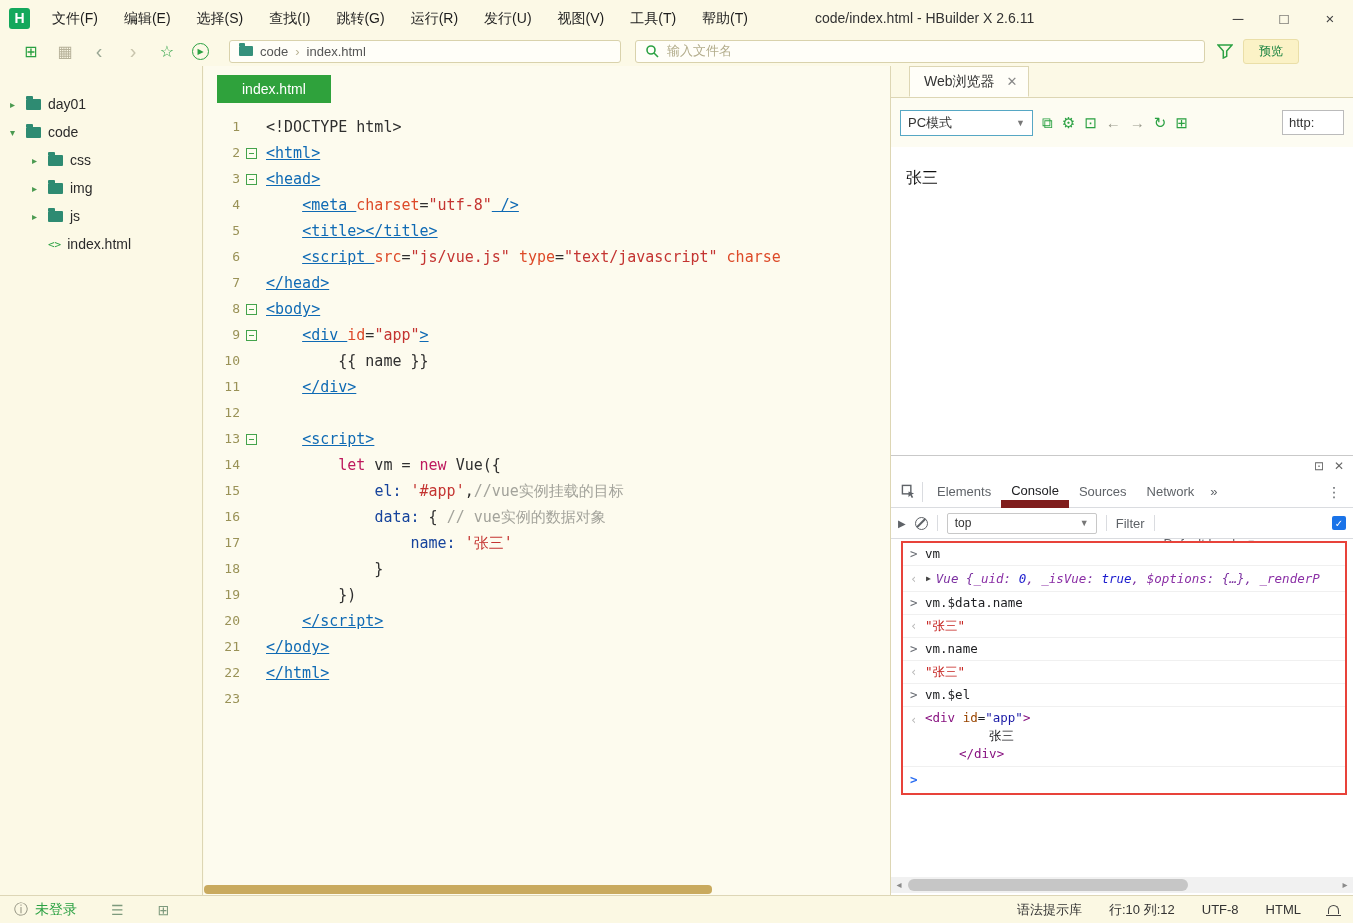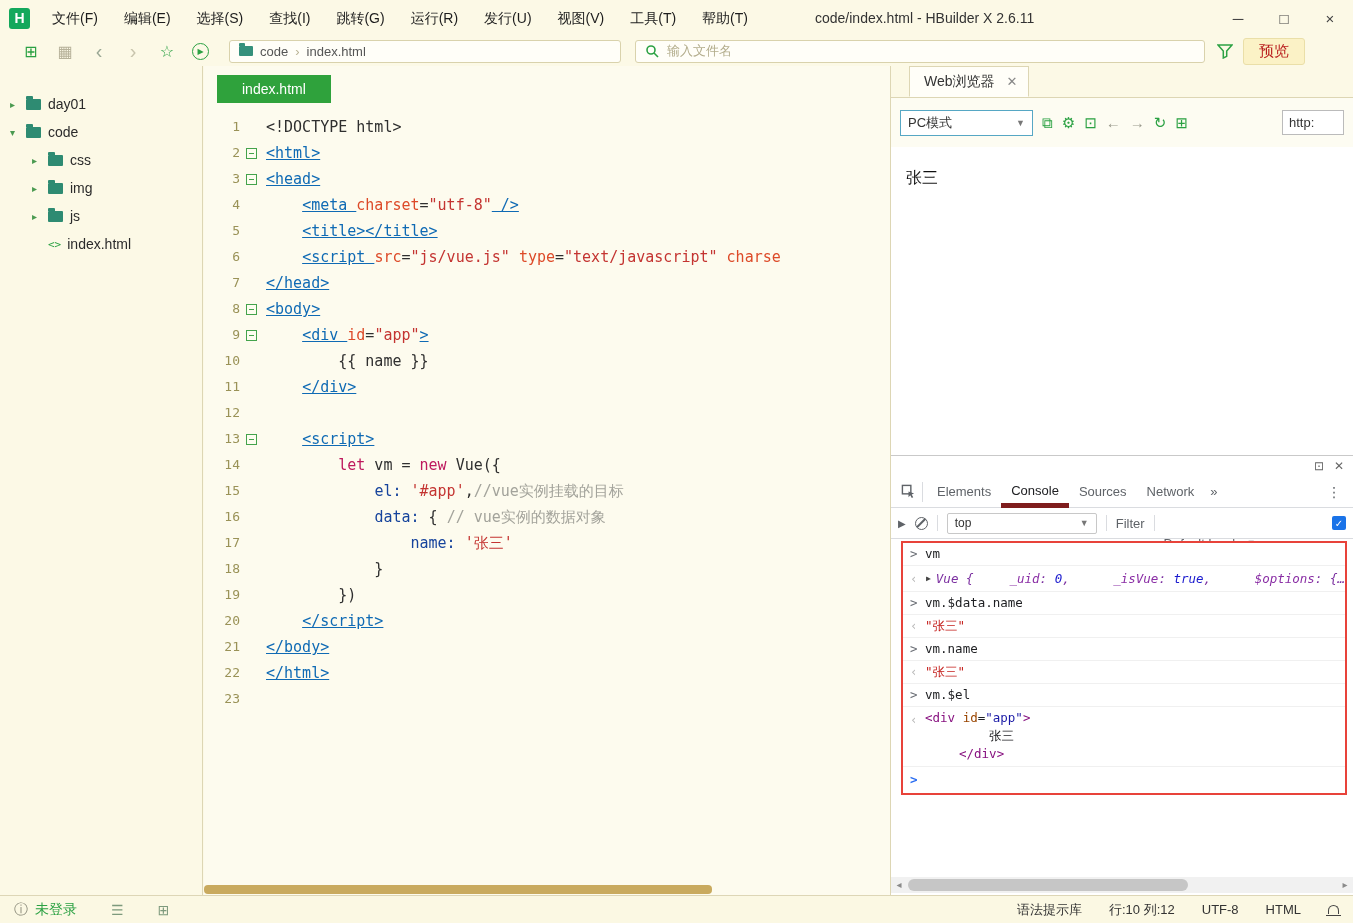--- a/index.html
+++ b/index.html
@@ -21,21 +21,21 @@
   .green{color:#2ba143;} .gray{color:#b7b29a;} .dgray{color:#9aa794;}
   .run-circle{width:17px;height:17px;border:1.5px solid #2ba143;border-radius:50%;display:inline-flex;align-items:center;justify-content:center;color:#2ba143;font-size:8px;margin:0 8px;}
   .box{height:23px;border:1px solid #d9d2ac;background:#fffef8;border-radius:3px;display:flex;align-items:center;padding:0 9px;font-size:13px;color:#555;}
   .bc-box{width:392px;margin-left:12px;gap:7px;}
   .bc-sep{color:#b9b394;}
   .search-box{width:570px;margin-left:14px;gap:8px;}
   .placeholder{color:#b3ad8c;}
   .mini-folder{width:14px;height:10px;background:#35907c;border-radius:1px;position:relative;flex:none;}
   .mini-folder::before{content:'';position:absolute;top:-3px;left:0;width:6px;height:3px;background:#35907c;border-radius:1px 1px 0 0;}
   .funnel{margin-left:12px;flex:none;}
-  .preview-btn{margin-left:10px;background:#fbf2c6;border:1px solid #eadfa8;border-radius:3px;color:#b91c1c;font-size:15px;padding:3px 15px;flex:none;}
+  .preview-btn{margin-left:10px;background:#fbf2c6;border:1px solid #eadfa8;border-radius:3px;color:#15803d;font-size:12px;padding:3px 15px;flex:none;}
 
   
   .sidebar{position:absolute;top:66px;left:0;width:203px;bottom:28px;border-right:1px solid #ddd6b4;padding-top:24px;background:#fcf9e6;overflow:hidden;}
   .tree-row{height:28px;display:flex;align-items:center;font-size:14px;color:#2b2b2b;}
   .tree-arrow{width:16px;color:#4a9a50;font-size:10px;flex:none;}
   .folder-icon{width:15px;height:11px;background:#2e8b72;border-radius:1px;position:relative;margin-right:7px;flex:none;}
   .folder-icon::before{content:'';position:absolute;top:-3px;left:0;width:7px;height:3px;background:#2e8b72;border-radius:1px 1px 0 0;}
   .file-code-icon{color:#2ba143;font-family:"DejaVu Sans Mono",monospace;font-size:11px;margin-right:6px;flex:none;}
 
   
@@ -65,42 +65,42 @@
   .teal{color:#2ba143;} .arr-gray{color:#9a9a8d;} .arr-lgray{color:#c2beab;}
   .url-box{margin-left:auto;width:62px;height:25px;border:1px solid #bbb;background:#fff;font-size:13px;color:#333;display:flex;align-items:center;padding:0 6px;overflow:hidden;flex:none;}
   .b-content{height:308px;background:#fff;padding:21px 0 0 15px;font-size:16px;color:#111;flex:none;}
 
   
   .devtools{flex:1;border-top:1px solid #c9c9c9;display:flex;flex-direction:column;background:#fff;position:relative;}
   .dt-dockrow{height:20px;display:flex;justify-content:flex-end;align-items:center;gap:10px;padding-right:9px;color:#666;font-size:12px;flex:none;}
   .dt-tabs{height:32px;display:flex;align-items:center;border-bottom:1px solid #dadce0;font-size:13px;color:#5f6368;flex:none;padding-left:4px;}
   .dt-inspect{width:28px;display:flex;align-items:center;justify-content:center;border-right:1px solid #dadce0;height:20px;margin-right:4px;}
   .dt-tab{padding:0 10px;height:32px;line-height:32px;}
-  .dt-tab.active{color:#202124;border-bottom:5px solid #7f1d1d;line-height:30px;}
+  .dt-tab.active{color:#202124;border-bottom:8px solid #7f1d1d;line-height:30px;}
   .dt-more{padding:0 6px;color:#5f6368;}
   .dt-menu{margin-left:auto;padding:0 12px;color:#5f6368;font-size:14px;}
   .dt-toolbar{height:31px;display:flex;align-items:center;border-bottom:1px solid #dadce0;padding:0 7px;gap:9px;font-size:13px;color:#5f6368;flex:none;}
   .ic-drawer{font-size:10px;color:#5f6368;}
   .ic-clear{width:13px;height:13px;border:1.5px solid #5f6368;border-radius:50%;position:relative;flex:none;}
   .ic-clear::after{content:'';position:absolute;left:-1px;top:4.5px;width:12px;height:1.5px;background:#5f6368;transform:rotate(-45deg);}
   .vsep{width:1px;height:16px;background:#dadce0;flex:none;}
   .top-combo{width:150px;height:21px;border:1px solid #c8c8c8;border-radius:2px;display:flex;align-items:center;justify-content:space-between;padding:0 7px;font-size:12px;color:#333;flex:none;}
   .levels{display:flex;align-items:center;gap:5px;margin-top:40px;}
   .chk{margin-left:auto;width:14px;height:14px;background:#1a73e8;border-radius:2px;color:#fff;font-size:10px;display:flex;align-items:center;justify-content:center;flex:none;}
   .console-box{margin:2px 6px 0 10px;border:2px solid #e8433a;background:#fff;}
   .c-row{display:flex;min-height:22px;line-height:22px;border-bottom:1px solid #f0f0f0;font-family:"DejaVu Sans Mono",monospace;font-size:12.5px;padding:0 4px 0 7px;white-space:nowrap;overflow:hidden;align-items:flex-start;}
   .c-row.object{min-height:25px;line-height:25px;}
   .c-row.prompt-row{border-bottom:none;min-height:26px;line-height:26px;}
   .c-marker{width:15px;flex:none;}
   .c-marker.in{color:#6b6f76;}
   .c-marker.out{color:#b9b9b9;}
   .c-marker.prompt{color:#2b6ef2;font-weight:bold;}
   .c-triangle{font-size:8px;color:#444;margin:0 5px 0 1px;flex:none;}
   .ck-p{color:#202124;} .ck-str{color:#c5221f;}
-  .ck-obj{color:#7b2fa0;font-style:italic;} .ck-key{color:#8a2ea5;font-style:italic;margin-left:36px;}
+  .ck-obj{color:#7b2fa0;font-style:italic;} .ck-key{color:#8a2ea5;font-style:italic;}
   .ck-num{color:#1a1ace;font-style:italic;}
   .ck-tag{color:#881280;} .ck-hattr{color:#994500;} .ck-hval{color:#1a1aa6;}
   .c-html{padding-top:2px;padding-bottom:3px;}
   .c-htmlcol{display:flex;flex-direction:column;}
   .c-htmlline{height:18px;line-height:18px;}
   .dt-hscroll{position:absolute;left:0;right:0;bottom:2px;height:16px;background:#f1f1f1;}
   .sc-arrow{position:absolute;top:0;width:16px;height:16px;color:#8a8a8a;font-size:10px;text-align:center;line-height:16px;}
   .sc-thumb{position:absolute;left:17px;top:2px;width:280px;height:12px;background:#c6c6c6;border-radius:6px;}
 
   

